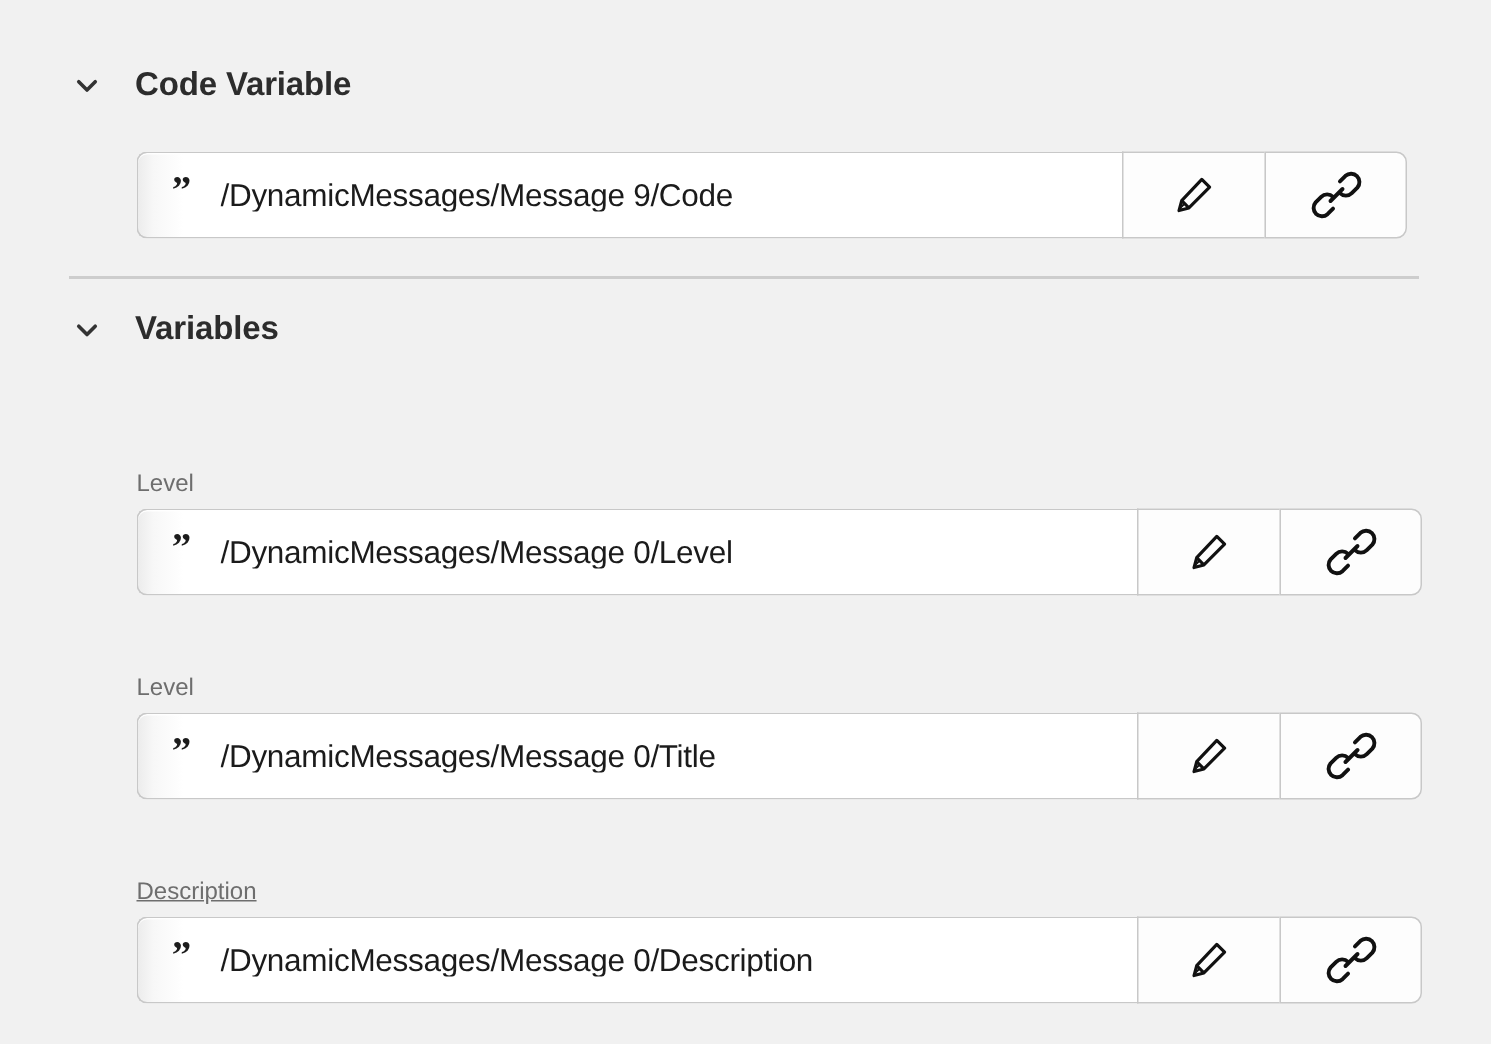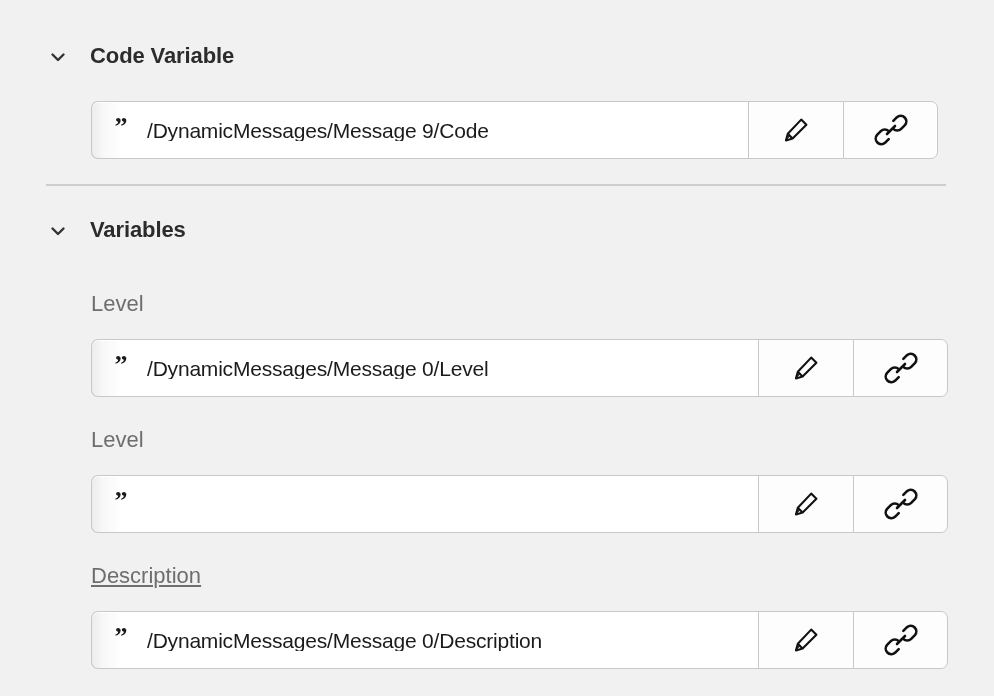--- a/index.html
+++ b/index.html
@@ -55,24 +55,25 @@
     left: 46px;
     width: 900px;
     height: 2px;
     background: #cdcdcd;
   }
 
   
   .field-label {
     position: absolute;
     left: 91px;
-    font-size: 22px;
+    font-size: 16px;
     color: #6e6e6e;
     line-height: 1;
     white-space: nowrap;
+    margin-top: 22px;
   }
 
   
   .field-row {
     position: absolute;
     display: flex;
     align-items: stretch;
     height: 58px;
   }
 
@@ -167,21 +168,21 @@
           <path d="M19.3 7.9 L23.0 4.2 a5.6 5.6 0 0 1 7.9 7.9 L27.2 15.8 a5.6 5.6 0 0 1 -7.9 0"></path>
           <path d="M14.7 26.1 L11.0 29.8 a5.6 5.6 0 0 1 -7.9 -7.9 L6.8 18.2 a5.6 5.6 0 0 1 7.9 0"></path>
           <path d="M13.0 21.0 L21.0 13.0"></path>
         </g>
       </svg>
     </div>
   </div>
 
   <div class="divider" style="top:184px;"></div>
 
-  <div class="section-header" style="top:219px;">
+  <div class="section-header" style="top:208px;">
     <span class="chevron">
       <svg width="20" height="20" viewBox="0 0 20 20" fill="none">
         <path d="M4.5 7.5 L10 13 L15.5 7.5" stroke="#333333" stroke-width="2.4" stroke-linecap="round" stroke-linejoin="round"></path>
       </svg>
     </span>
     <span class="section-title">Variables</span>
   </div>
 
   <div class="field-label" style="top:293px;">Level</div>
   <div class="field-row" style="top:339px; left:91px; width:857px;">
@@ -212,20 +213,21 @@
   </div>
 
   <div class="field-label" style="top:429px;">Level</div>
   <div class="field-row" style="top:475px; left:91px; width:857px;">
     <div class="value-box">
       <span class="quote-icon">
         <svg width="24" height="24" viewBox="0 0 24 24">
           <text x="12" y="17" text-anchor="middle" font-family="'Liberation Serif', serif" font-size="26" font-weight="bold" fill="#1c1c1c">”</text>
         </svg>
       </span>
+      <span class="value-text">/DynamicMessages/Message 0/Title</span>
     </div>
     <div class="icon-btn">
       <svg width="34" height="34" viewBox="0 0 34 34" fill="none">
         <path d="M22.2 6.6 L27.4 11.8 L13.6 25.6 L7.0 27.4 L8.8 20.8 Z" stroke="#111111" stroke-width="2.1" stroke-linejoin="round"></path>
         <path d="M8.8 20.8 L13.6 25.6" stroke="#111111" stroke-width="2.1"></path>
         <path d="M7.0 27.4 L11.3 23.1 L10.0 21.9 Z" fill="#111111"></path>
       </svg>
     </div>
     <div class="icon-btn">
       <svg width="34" height="34" viewBox="0 0 34 34" fill="none">

